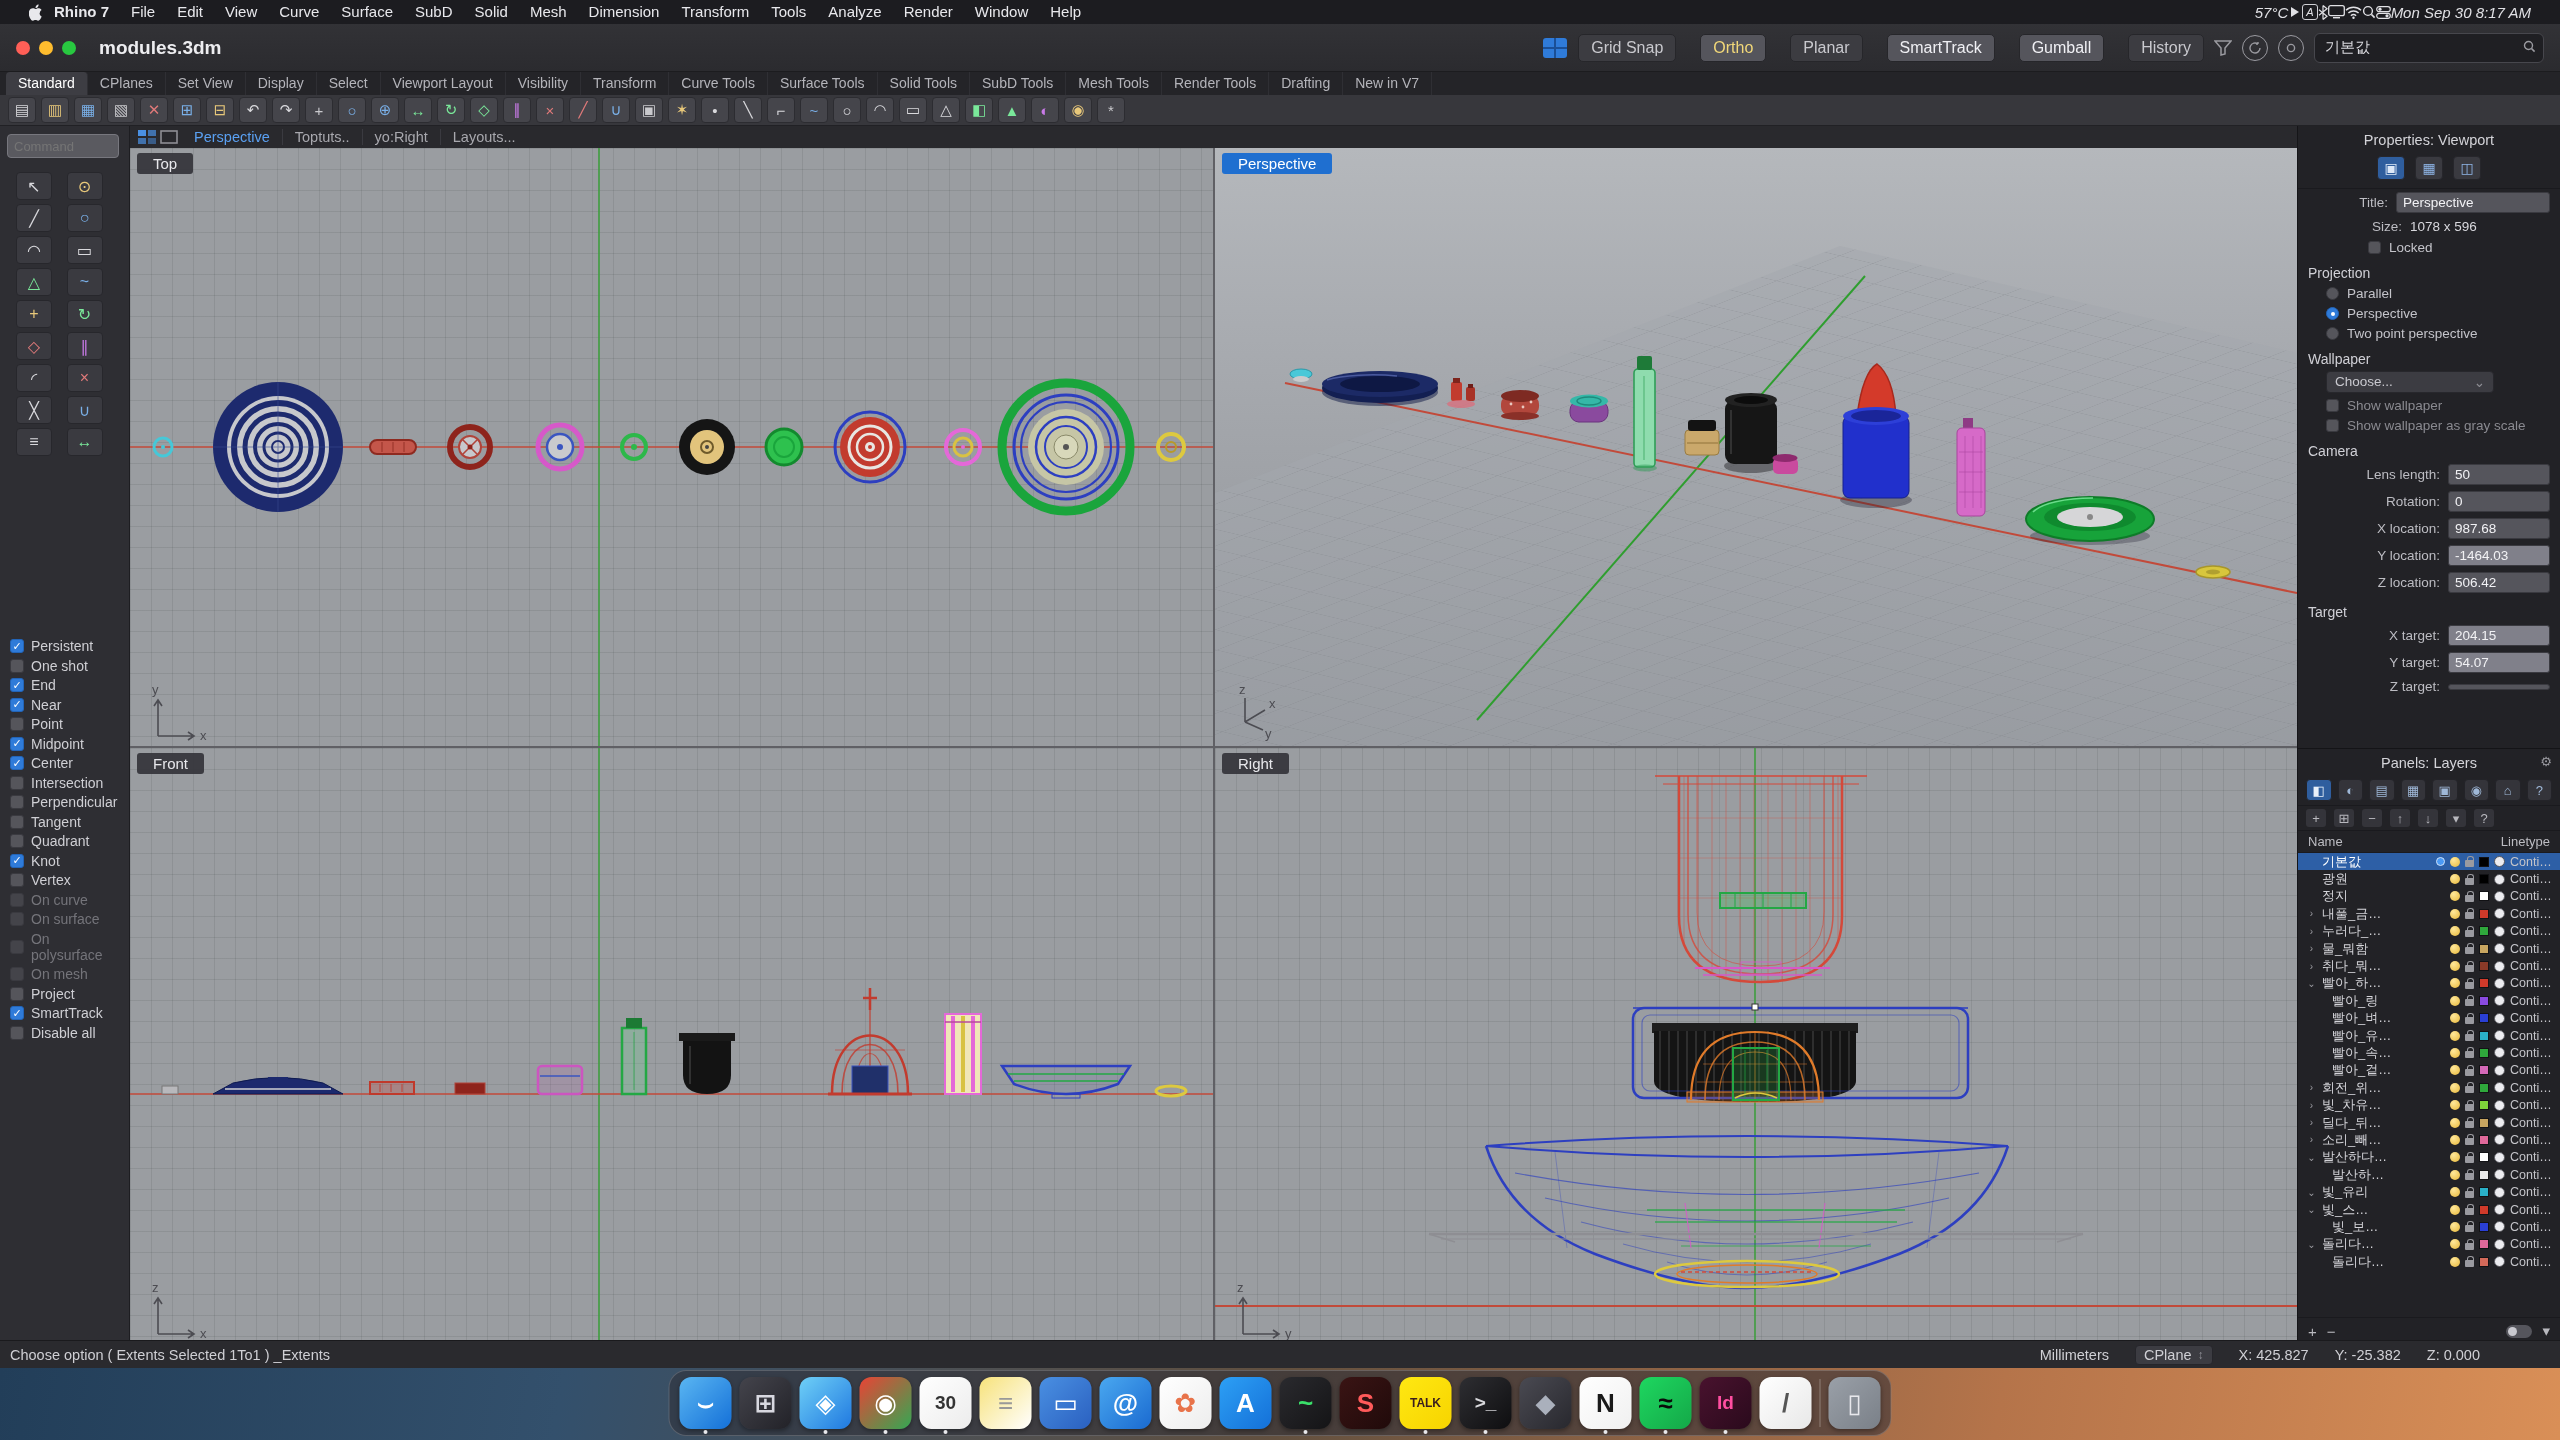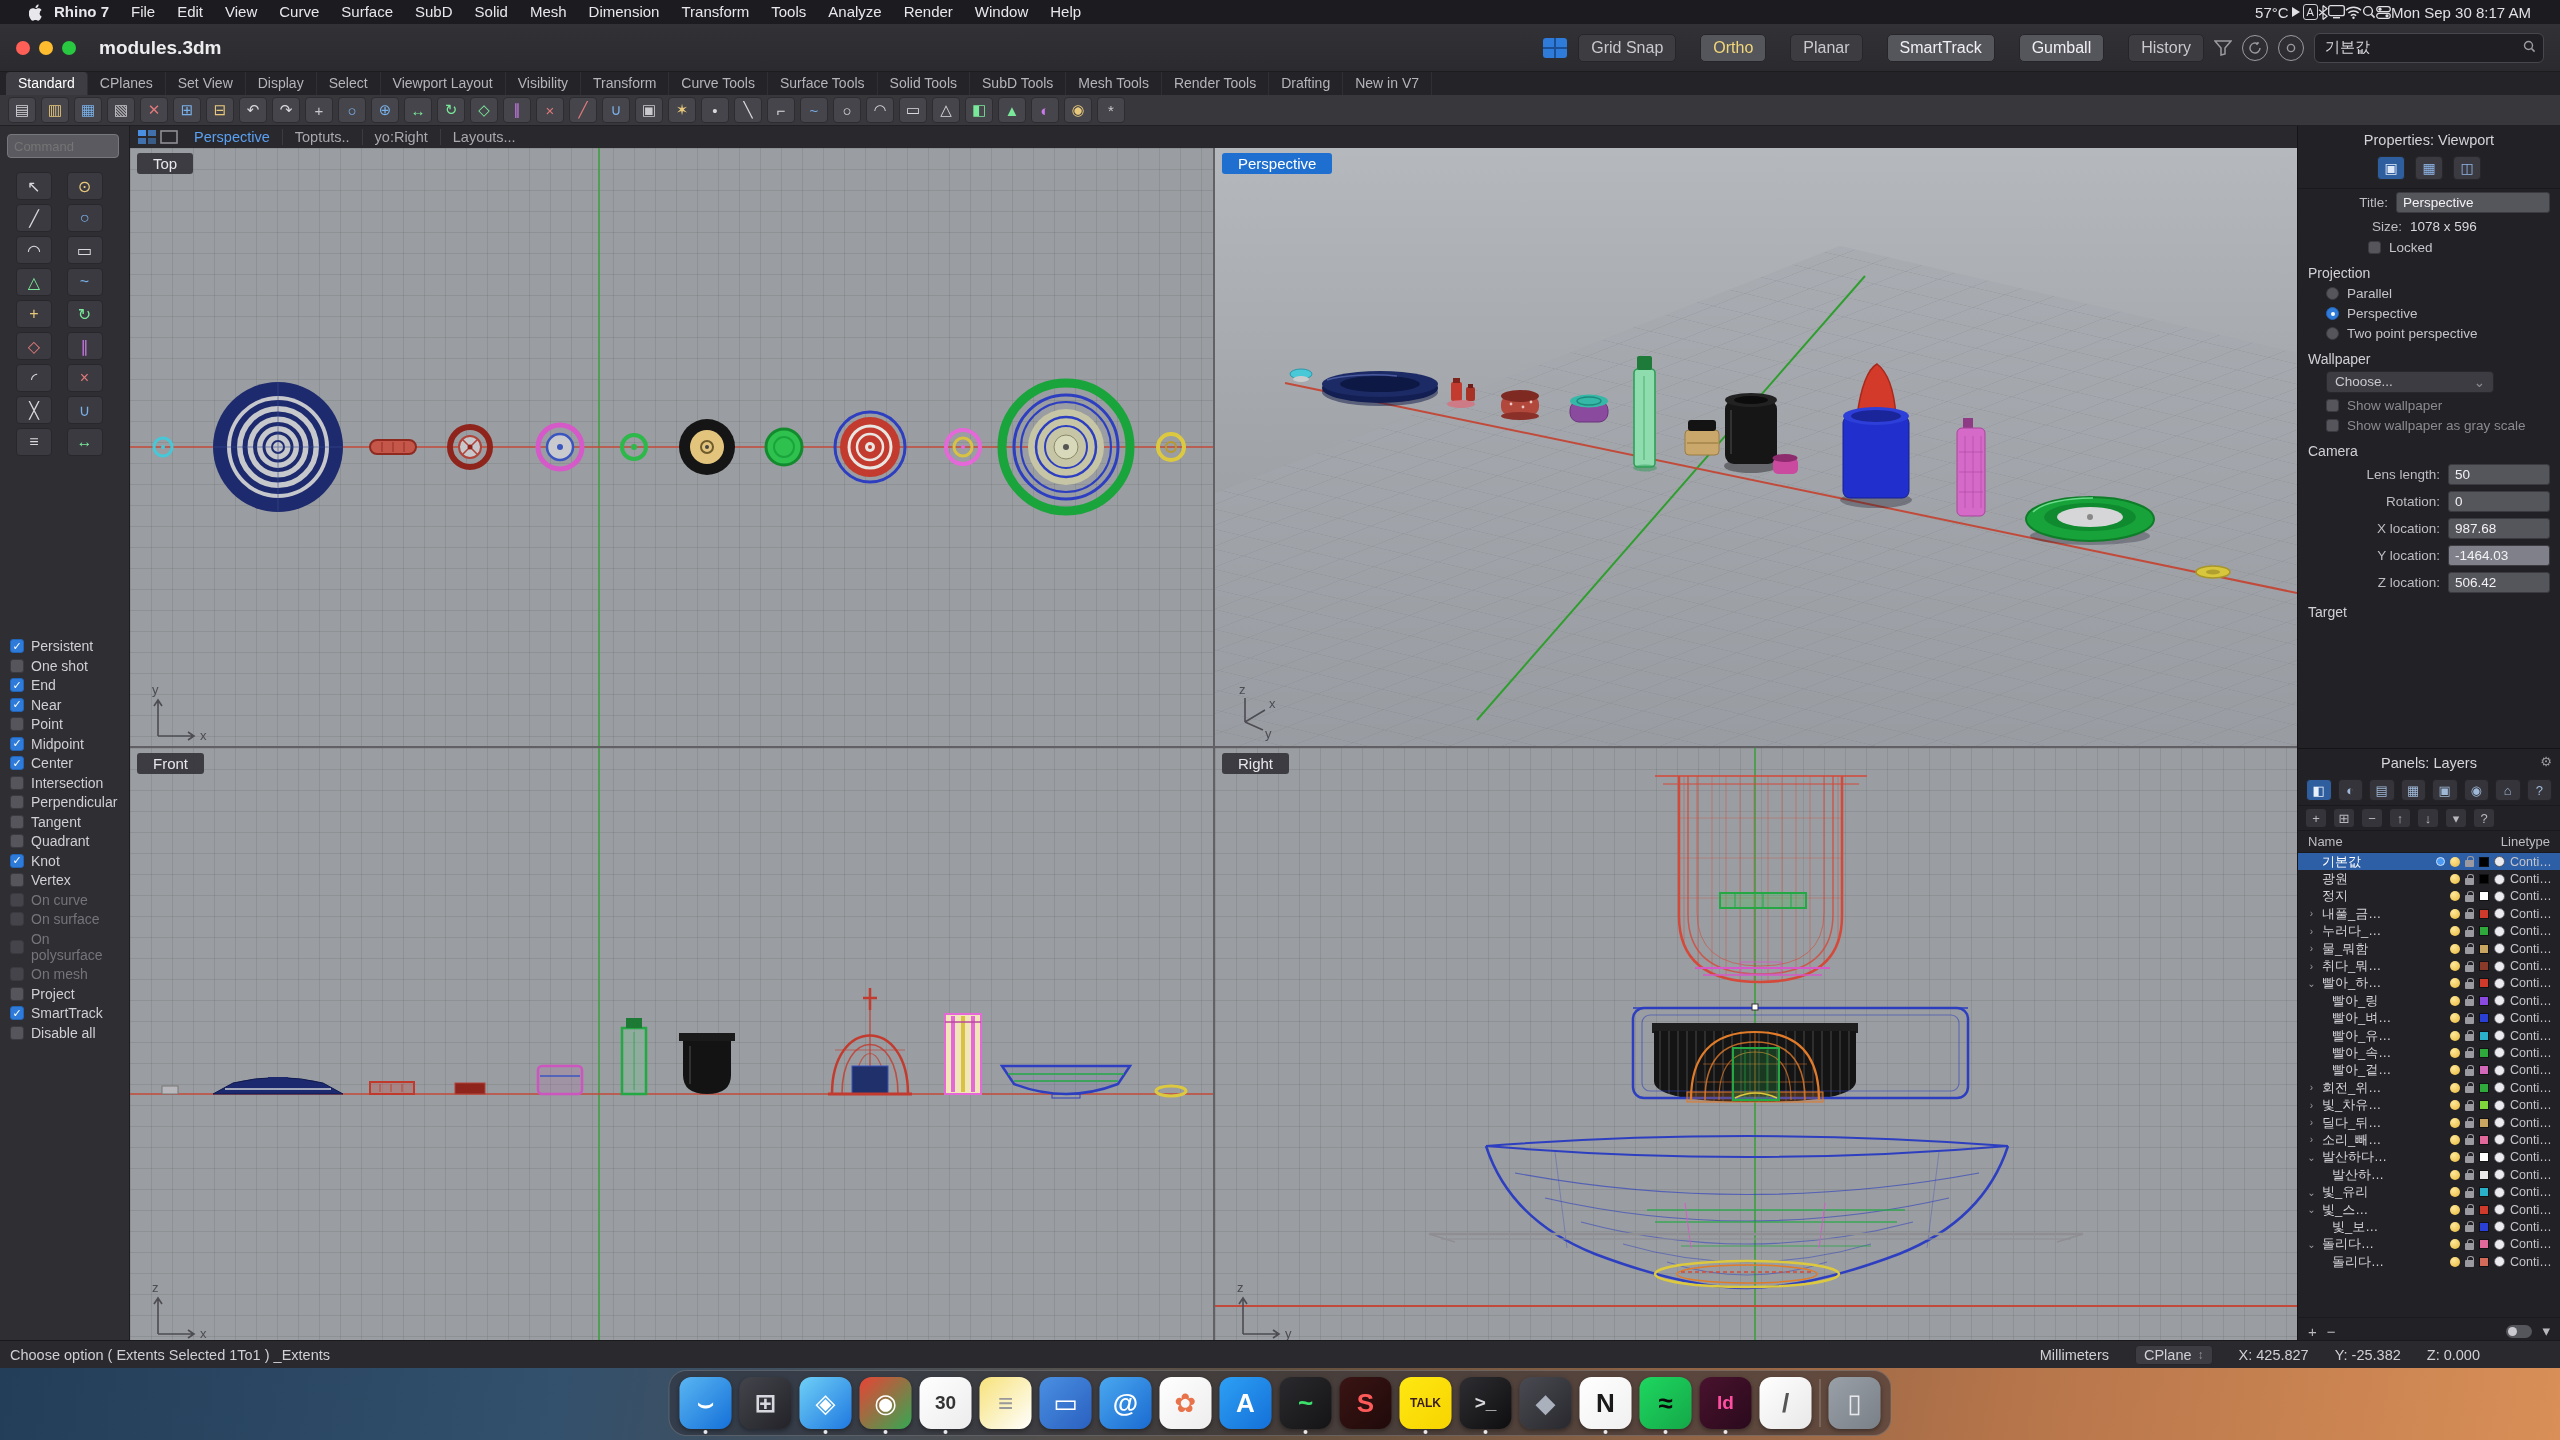--- a/index.html
+++ b/index.html
@@ -2,21 +2,21 @@
 <html><head>
 <meta charset="utf-8">
 <style>
   html,body{margin:0;padding:0;background:#101014;font-family:"Liberation Sans","DejaVu Sans",sans-serif;}
   #screen{position:relative;width:2560px;height:1440px;overflow:hidden;background:#232327;}
   
   #menubar{position:absolute;top:0;left:0;right:0;height:24px;background:rgba(28,28,32,0.96);display:flex;align-items:center;color:#e8e8ec;font-size:15px;padding:0 29px;box-sizing:border-box;z-index:50;}
   #mb-menus{display:flex;align-items:center;gap:2px;}
   .mb-item{padding:0 10px;line-height:24px;cursor:default;}
   .mb-app{font-weight:bold;}
-  #mb-right{margin-left:auto;display:flex;align-items:center;color:#e0e0e4;}
+  #mb-right{margin-left:auto;display:flex;align-items:center;color:#e0e0e4;font-style:italic;}
   .mb-ico{display:flex;align-items:center;justify-content:center;height:18px;}
   .mb-box{border:1.4px solid #cfcfd4;border-radius:3px;font-size:11px;padding:0 3px;line-height:14px;}
   
   #titlebar{position:absolute;top:24px;left:0;right:0;height:48px;background:linear-gradient(#323236,#2b2b2f);border-bottom:1px solid #1c1c1f;display:flex;align-items:center;padding:0 16px;box-sizing:border-box;z-index:40;}
   .t-light{width:14px;height:14px;border-radius:50%;margin-right:9px;}
   #win-title{color:#ededf0;font-size:19px;font-weight:bold;margin-left:14px;}
   #tb-right{margin-left:auto;display:flex;align-items:center;gap:10px;}
   .tb-toggle{background:#3c3c41;border:1px solid #26262a;border-radius:5px;color:#c9c9ce;font-size:16px;padding:4px 12px;font-family:inherit;}
   .tb-toggle.active{background:#55555c;color:#f2d879;}
   .tb-toggle.active.gray{color:#f0f0f4;}
@@ -857,20 +857,34 @@
             <span class="plbl">Y location:</span>
             <span class="pval hl">-1464.03</span>
           </div>
           <div class="prow">
             <span class="plbl">Z location:</span>
             <span class="pval">506.42</span>
           </div>
         </div>
 
       <div class="sec-lbl">Target</div>
+      <div id="tgt-list">
+          <div class="prow">
+            <span class="plbl">X target:</span>
+            <span class="pval hl">204.15</span>
+          </div>
+          <div class="prow">
+            <span class="plbl">Y target:</span>
+            <span class="pval hl">54.07</span>
+          </div>
+          <div class="prow">
+            <span class="plbl">Z target:</span>
+            <span class="pval"></span>
+          </div>
+        </div>
 
       <div id="layers">
         <div class="sec-head">
           <span>Panels: Layers</span>
           <span class="gear">⚙</span>
         </div>
         <div id="ptab-list">
             <span class="ptab active">◧</span>
             <span class="ptab">◐</span>
             <span class="ptab">▤</span>

